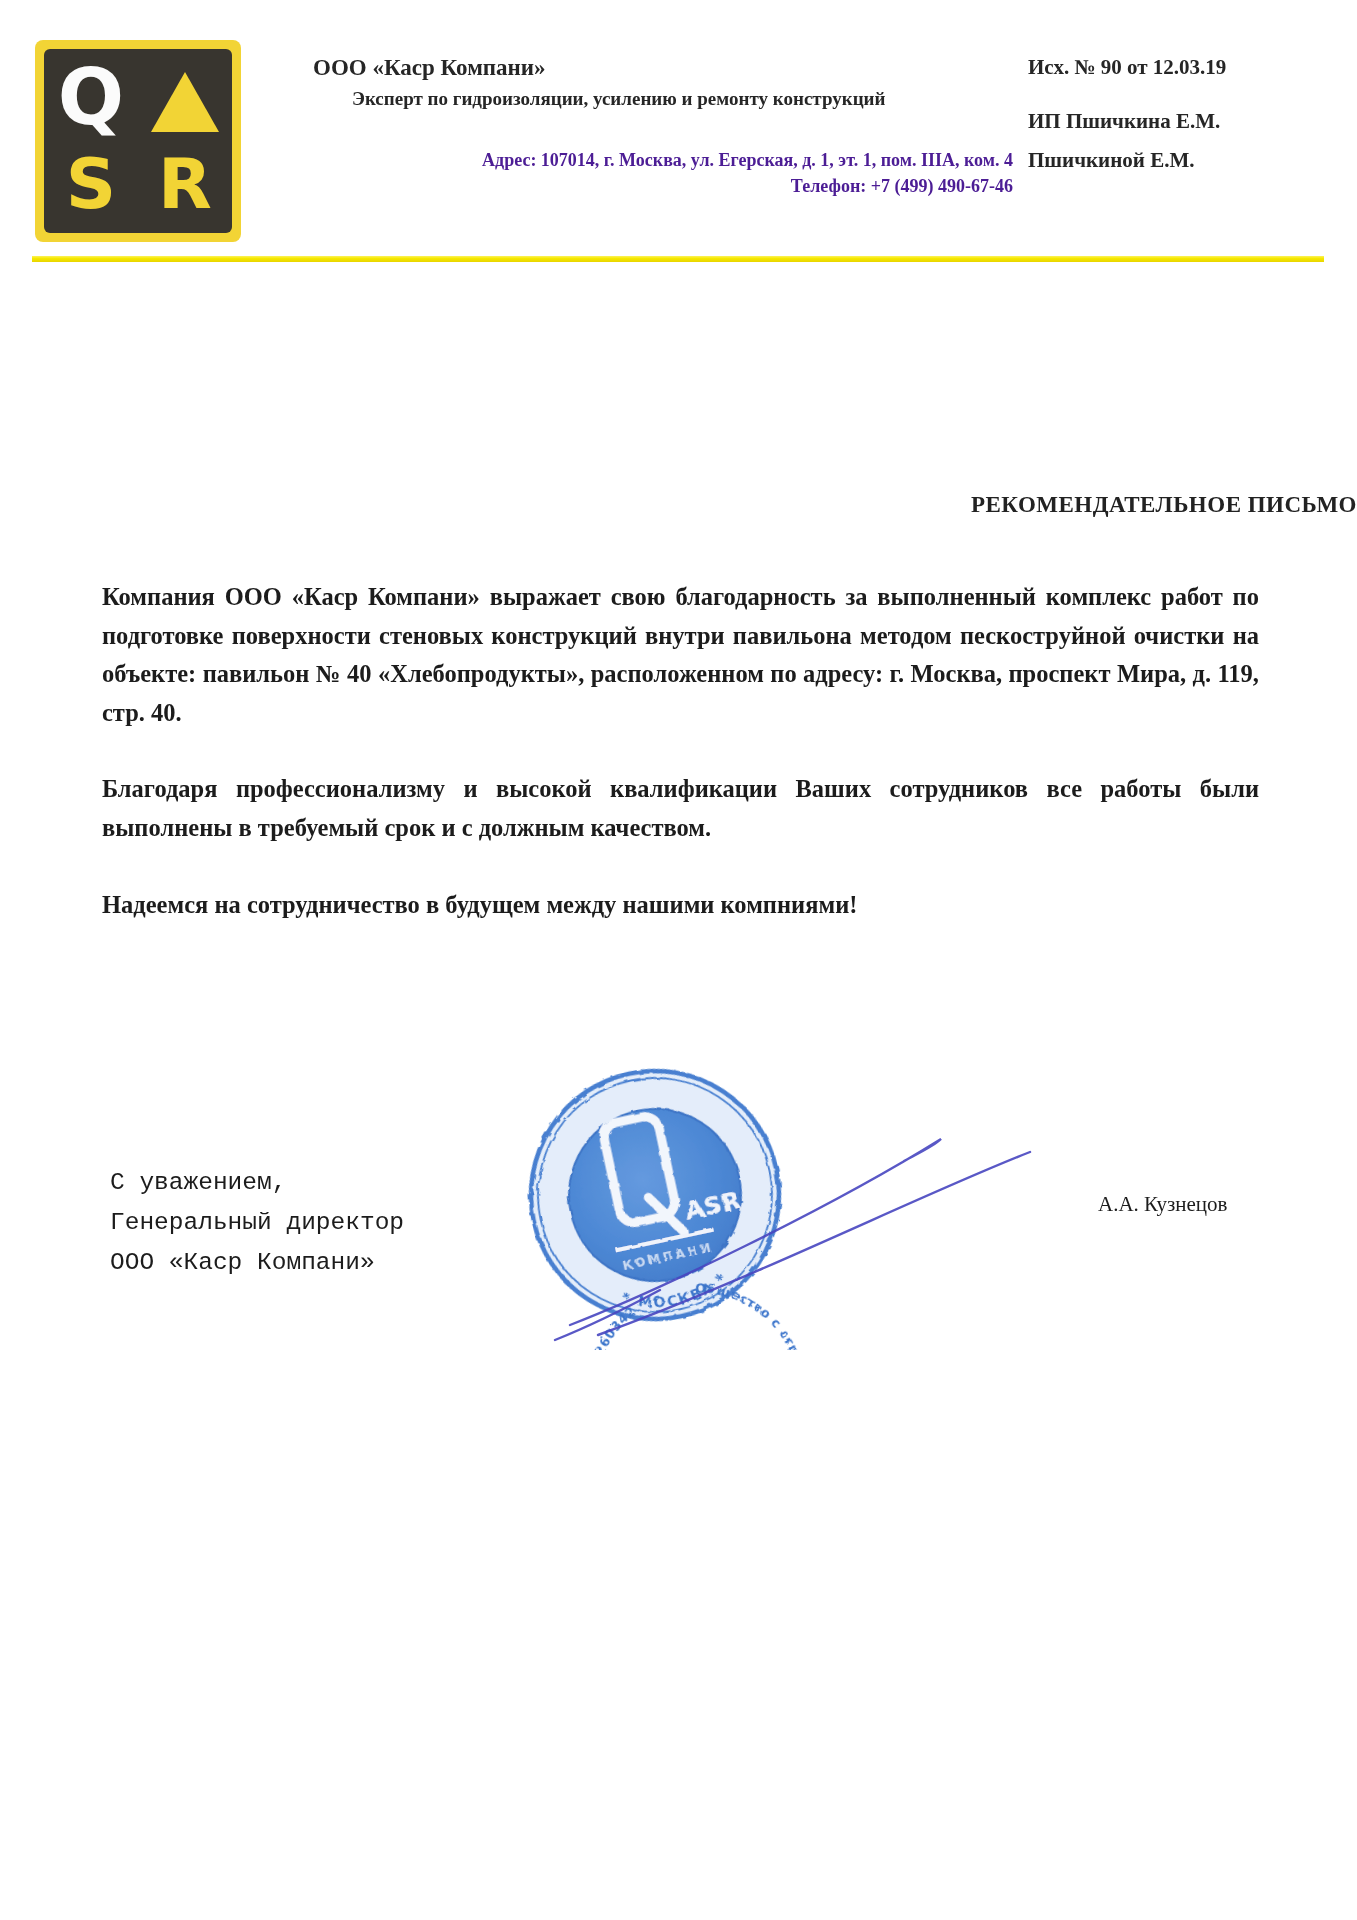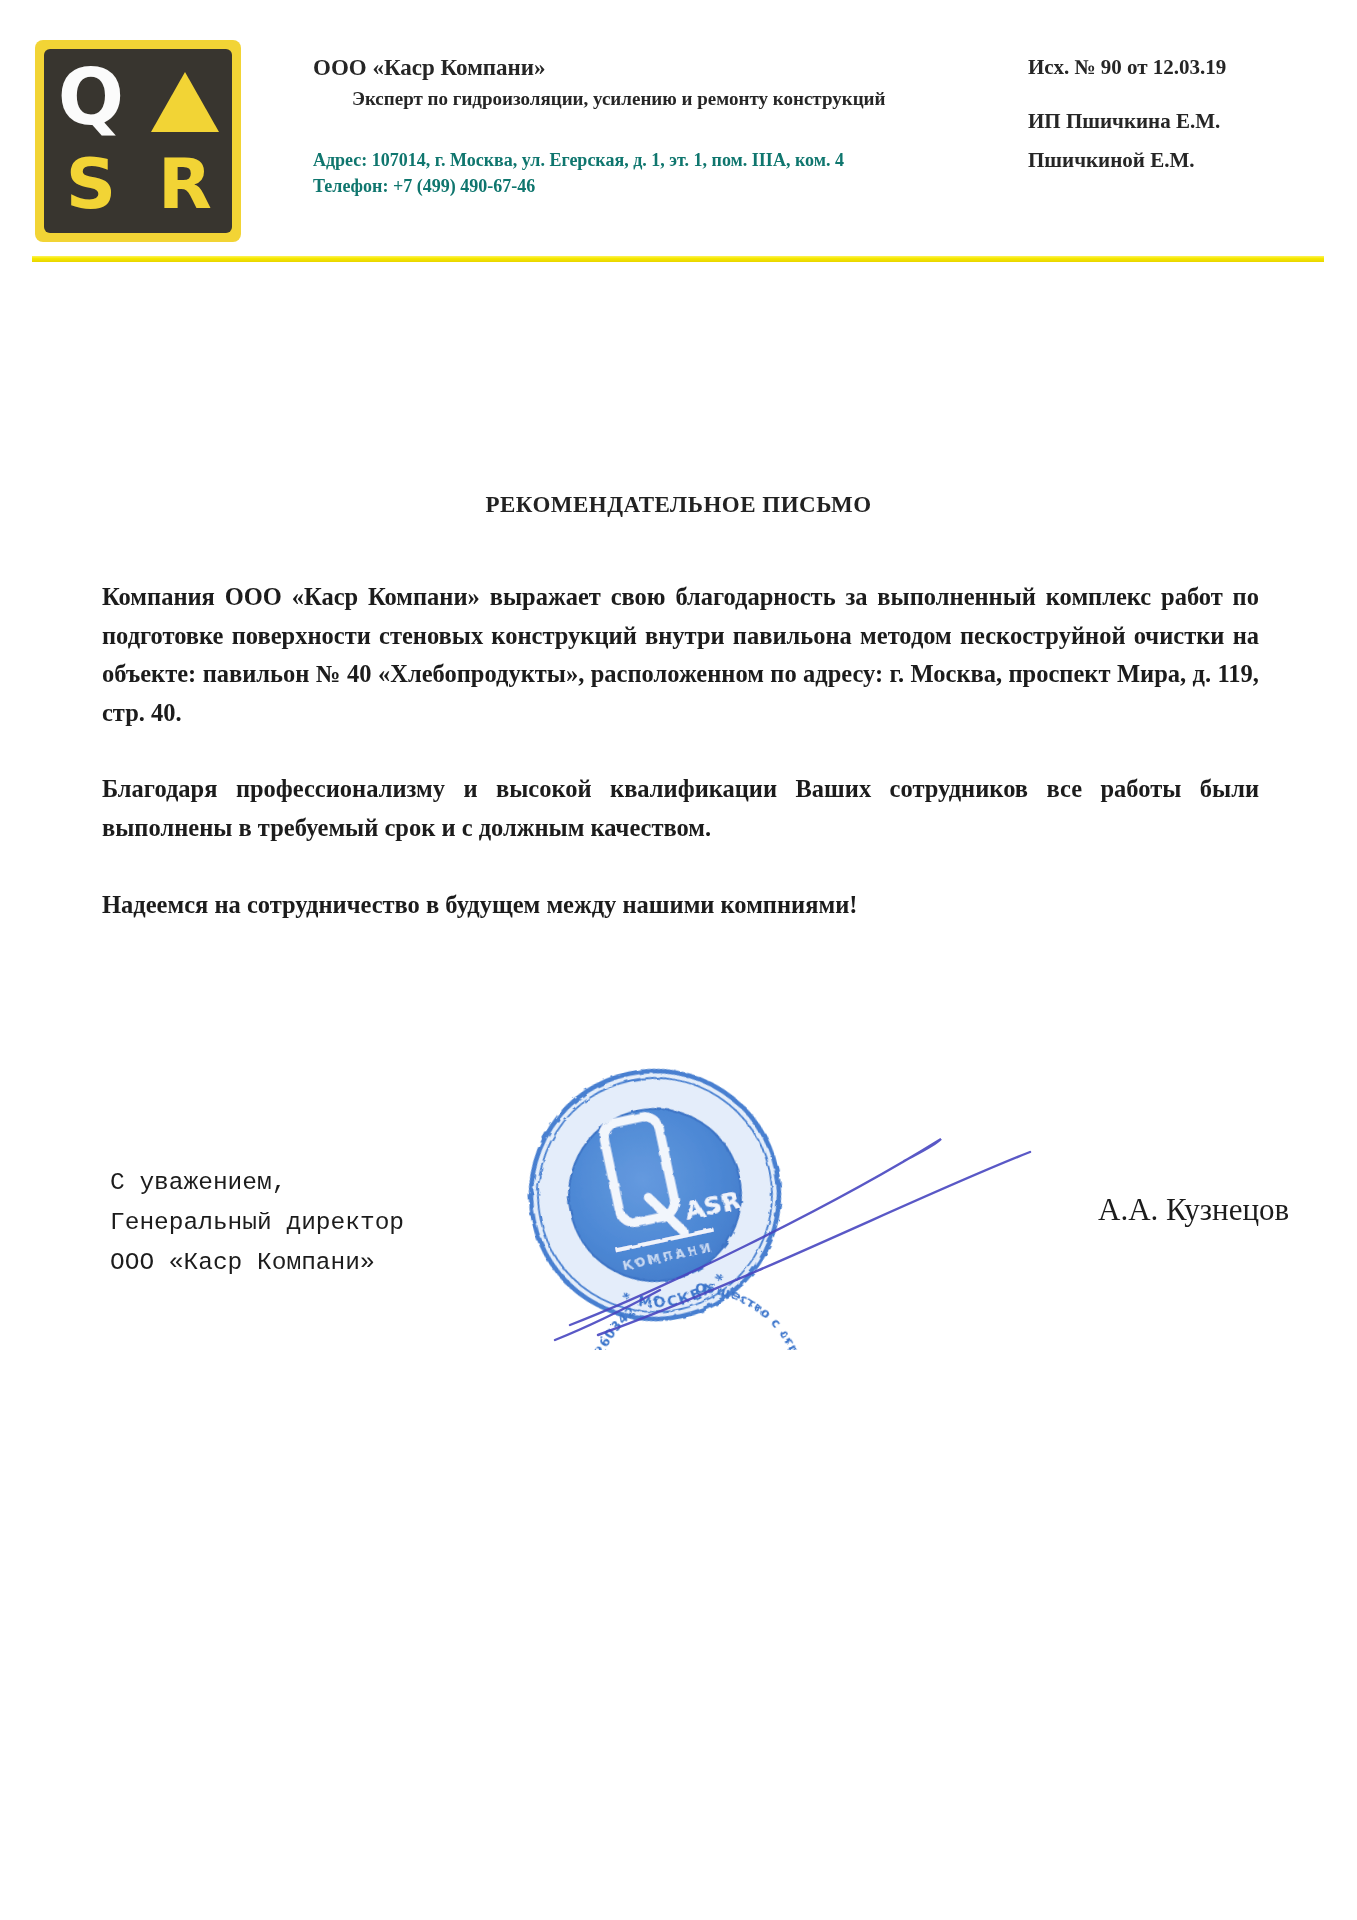--- a/index.html
+++ b/index.html
@@ -25,42 +25,42 @@
     width:0;height:0;margin-top:14px;
     border-left:34px solid transparent;border-right:34px solid transparent;
     border-bottom:60px solid #f2d435;
   }
   .logo-s,.logo-r{color:#f2d435;font-size:70px;line-height:1;margin-bottom:6px;}
   
   .hdr-block{position:absolute;left:313px;top:55px;width:700px;}
   .hdr-company{font-size:23px;font-weight:bold;color:#262626;}
   .hdr-tagline{font-size:19px;font-weight:bold;color:#262626;margin-top:7px;margin-left:39px;}
   .hdr-contacts{position:absolute;left:313px;top:147px;width:700px;
-    font-size:18px;font-weight:bold;color:#0f766e;line-height:26px;}
+    font-size:18px;font-weight:bold;color:#4c1d95;line-height:26px;text-align:right;}
   .hdr-right{position:absolute;left:1028px;top:55px;width:310px;
     font-size:21px;font-weight:bold;color:#262626;}
   .hdr-ref{margin-bottom:26px;}
   .hdr-recipient{line-height:30px;margin-top:9px;}
   .divider{
     position:absolute;left:32px;top:256px;width:1292px;height:6px;
     background:linear-gradient(#fbf25a,#f6e800 40%,#e8d400);
   }
   
   .title{
-    position:absolute;left:0;top:492px;width:1357px;text-align:center;
+    position:absolute;left:0;top:492px;width:1357px;text-align:right;
     font-size:23px;font-weight:bold;letter-spacing:.5px;color:#222;
   }
   .body-text{position:absolute;left:102px;top:578px;width:1157px;}
   .body-text p{
     margin:0 0 38px 0;font-size:24.5px;line-height:38.6px;
     text-align:justify;color:#1c1c1c;font-weight:bold;
   }
   
   .sig-block{position:absolute;left:110px;top:1163px;font-size:24.5px;line-height:40px;color:#1c1c1c;font-family:Liberation Mono, monospace;}
-  .sig-name{position:absolute;left:1098px;top:1192px;font-size:31px;color:#1c1c1c;}
+  .sig-name{position:absolute;left:1098px;top:1192px;font-size:21px;color:#1c1c1c;}
   .stamp-svg{position:absolute;left:505px;top:1050px;width:300px;height:300px;}
   .pen-svg{position:absolute;left:500px;top:1090px;width:580px;height:270px;}
 </style>
 </head>
 <body>
 
 <div class="page">
 
   <div class="logo">
     <div class="logo-inner">

